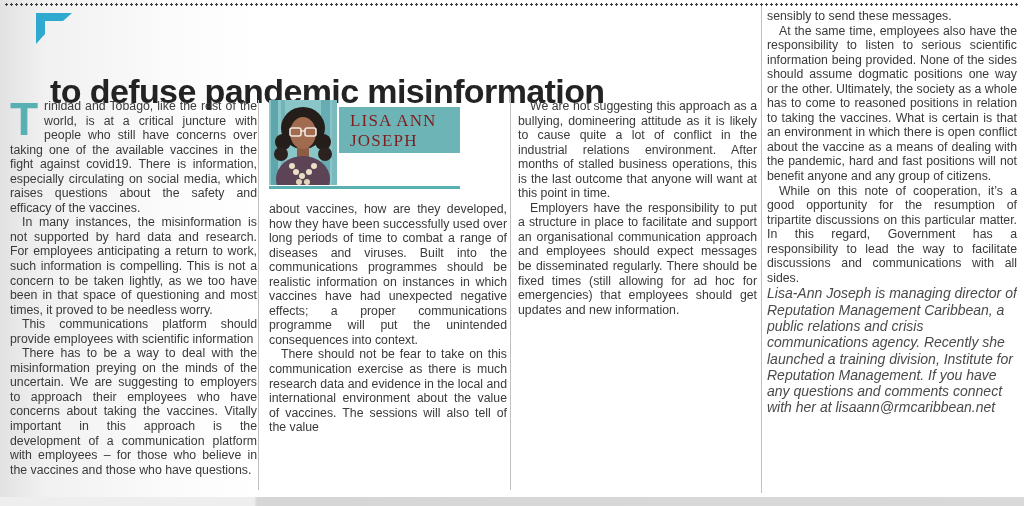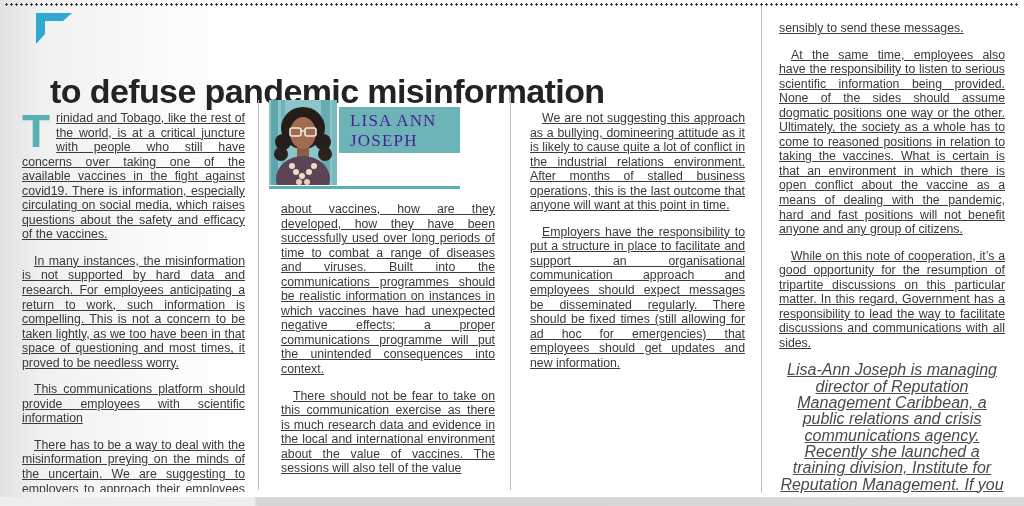--- a/index.html
+++ b/index.html
@@ -26,45 +26,45 @@
   .vrule { position: absolute; width: 1px; background: #bfbfbf; }
   #rule1 { left: 258px; top: 100px; height: 390px; }
   #rule2 { left: 510px; top: 92px; height: 398px; }
   #rule3 { left: 761px; top: 6px; height: 487px; }
 
   .col {
     position: absolute;
     font-size: 12.3px; line-height: 14.55px; color: #3a3a3a;
     text-align: justify; overflow: hidden;
   }
-  .col p { margin: 12px; text-decoration: underline; }
+  .col p { margin: 0; }
   .col p.indent { text-indent: 12px; }
   #col1 { left: 10px;  top: 99px; width: 247px; height: 393px; }
   #col2 { left: 269px; top: 99px; width: 238px; height: 393px; }
   #col3 { left: 518px; top: 99px; width: 239px; height: 393px; }
   #col4 { left: 767px; top: 9px;  width: 250px; height: 484px; }
 
   .dropcap {
     float: left; color: #58b0b3; font-weight: bold;
     font-size: 46px; line-height: 37px; padding: 2px 6px 0 0;
   }
 
   .author-card { position: relative; width: 191px; height: 90px; margin-bottom: 13px; }
   .photo { position: absolute; left: 0; top: 1px; width: 68px; height: 85px; display: block; }
   .name-box {
     position: absolute; left: 70px; top: 8px; width: 121px; height: 46px;
-    background: #6db4b7; color: #4c1d95; box-sizing: border-box;
+    background: #6db4b7; color: #7f1d1d; box-sizing: border-box;
     font-family: "Liberation Serif", serif; font-size: 17px; line-height: 20px;
     letter-spacing: 1.2px; padding: 4px 0 0 11px;
   }
   .card-line { position: absolute; left: 0; top: 87px; width: 191px; height: 3px; background: #58b0b3; }
 
   .bio {
-    margin-top: 17px; text-align: center; font-style: italic;
-    color: #4a4a4a; font-size: 16px; line-height: 16.3px;
+    margin-top: 17px; text-align: left; font-style: italic;
+    color: #4a4a4a; font-size: 14px; line-height: 16.3px;
   }
   .bottom-strip {
     position: absolute; left: 0; bottom: 0; width: 1024px; height: 9px;
     background: linear-gradient(90deg, #eeeeee 0px, #eeeeee 254px, #d6d6d6 257px, #d9d9d9 100%);
   }
 </style>
 </head>
 <body>
 
 <div class="page">

